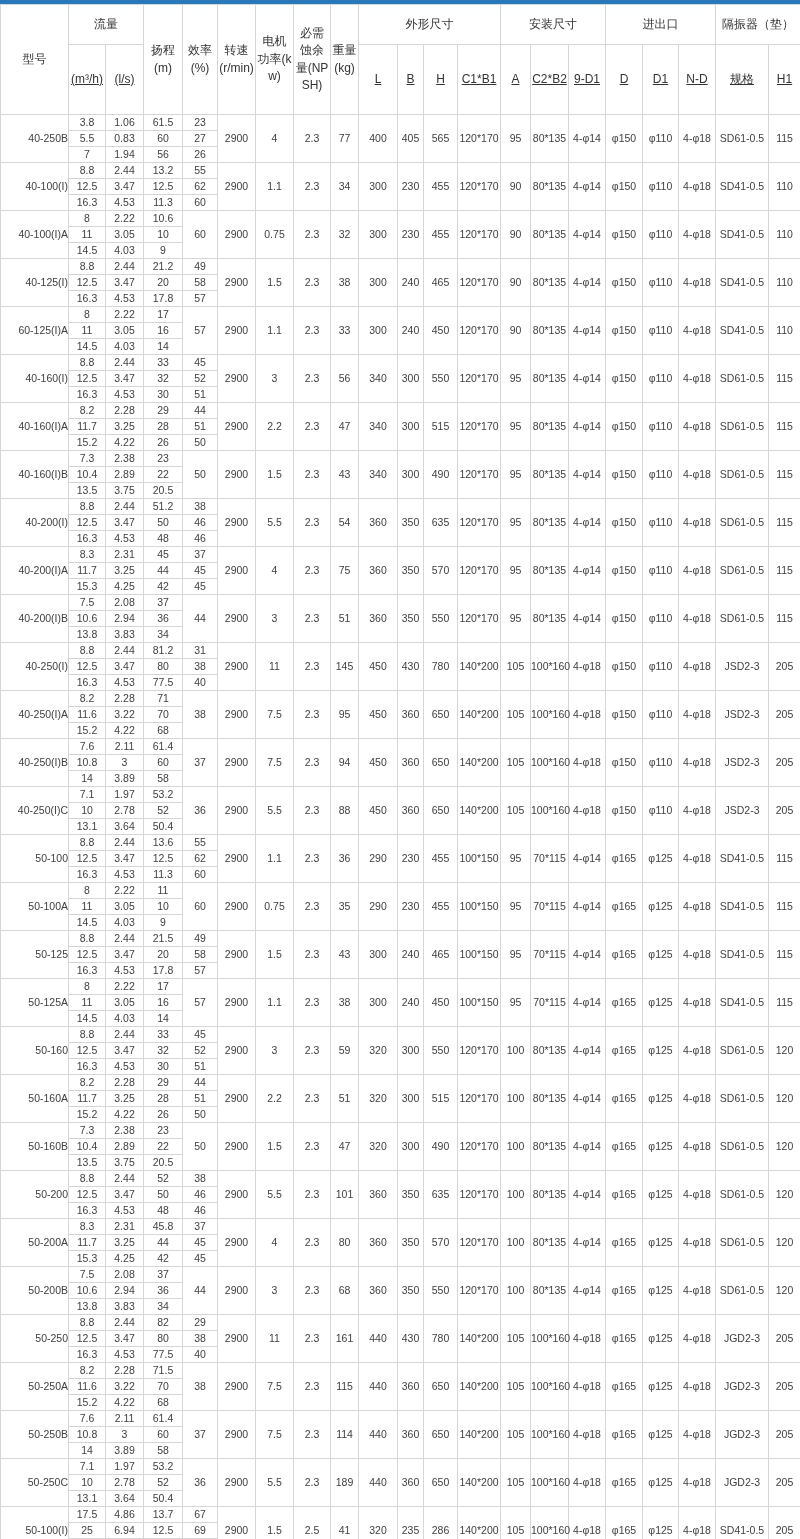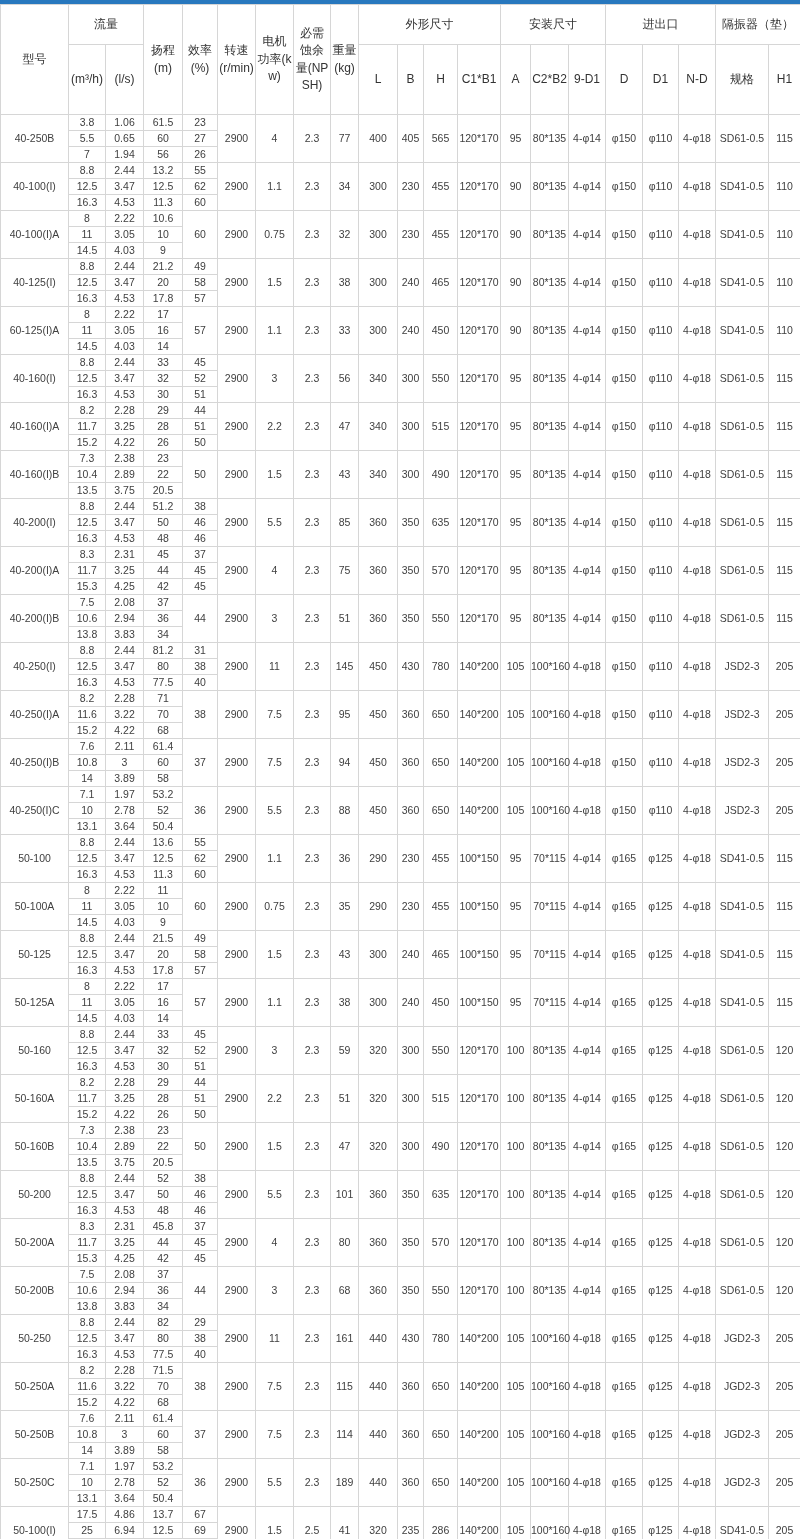--- a/index.html
+++ b/index.html
@@ -23,32 +23,32 @@
   }
   thead th {
     font-size:12px;
     line-height:1.45;
     word-break:break-all;
     padding:2px 1px;
     color:#333333;
     background:#ffffff;
   }
   thead tr.group-row th { height:40px; }
-  thead tr.sub-row th { height:70px; }
+  thead tr.sub-row th { height:70px;text-decoration:underline; }
   tbody td {
     font-size:10.5px;
     height:16px;
     line-height:15px;
     padding:0;
     white-space:nowrap;
     overflow:visible;
     color:#404040;
     background:#ffffff;
   }
-  tbody td.model { font-size:10.5px; }
+  tbody td.model { font-size:10.5px;text-align:right; }
 </style>
 </head>
 <body>
 
 <div class="top-bar" style="background: rgb(40, 120, 190);"></div>
 
 <table>
   <colgroup>
     <col style="width:68px">
       <col style="width:37px">
@@ -123,21 +123,21 @@
         <td rowspan="3">80*135</td>
         <td rowspan="3">4-φ14</td>
         <td rowspan="3">φ150</td>
         <td rowspan="3">φ110</td>
         <td rowspan="3">4-φ18</td>
         <td rowspan="3">SD61-0.5</td>
         <td rowspan="3">115</td>
       </tr>
       <tr>
         <td>5.5</td>
-        <td>0.65</td>
+        <td>0.83</td>
         <td>60</td>
         <td>27</td>
       </tr>
       <tr>
         <td>7</td>
         <td>1.94</td>
         <td>56</td>
         <td>26</td>
       </tr>
       <tr>
@@ -381,21 +381,21 @@
       </tr>
       <tr>
         <td rowspan="3" class="model">40-200(I)</td>
         <td>8.8</td>
         <td>2.44</td>
         <td>51.2</td>
         <td>38</td>
         <td rowspan="3">2900</td>
         <td rowspan="3">5.5</td>
         <td rowspan="3">2.3</td>
-        <td rowspan="3">85</td>
+        <td rowspan="3">54</td>
         <td rowspan="3">360</td>
         <td rowspan="3">350</td>
         <td rowspan="3">635</td>
         <td rowspan="3">120*170</td>
         <td rowspan="3">95</td>
         <td rowspan="3">80*135</td>
         <td rowspan="3">4-φ14</td>
         <td rowspan="3">φ150</td>
         <td rowspan="3">φ110</td>
         <td rowspan="3">4-φ18</td>

